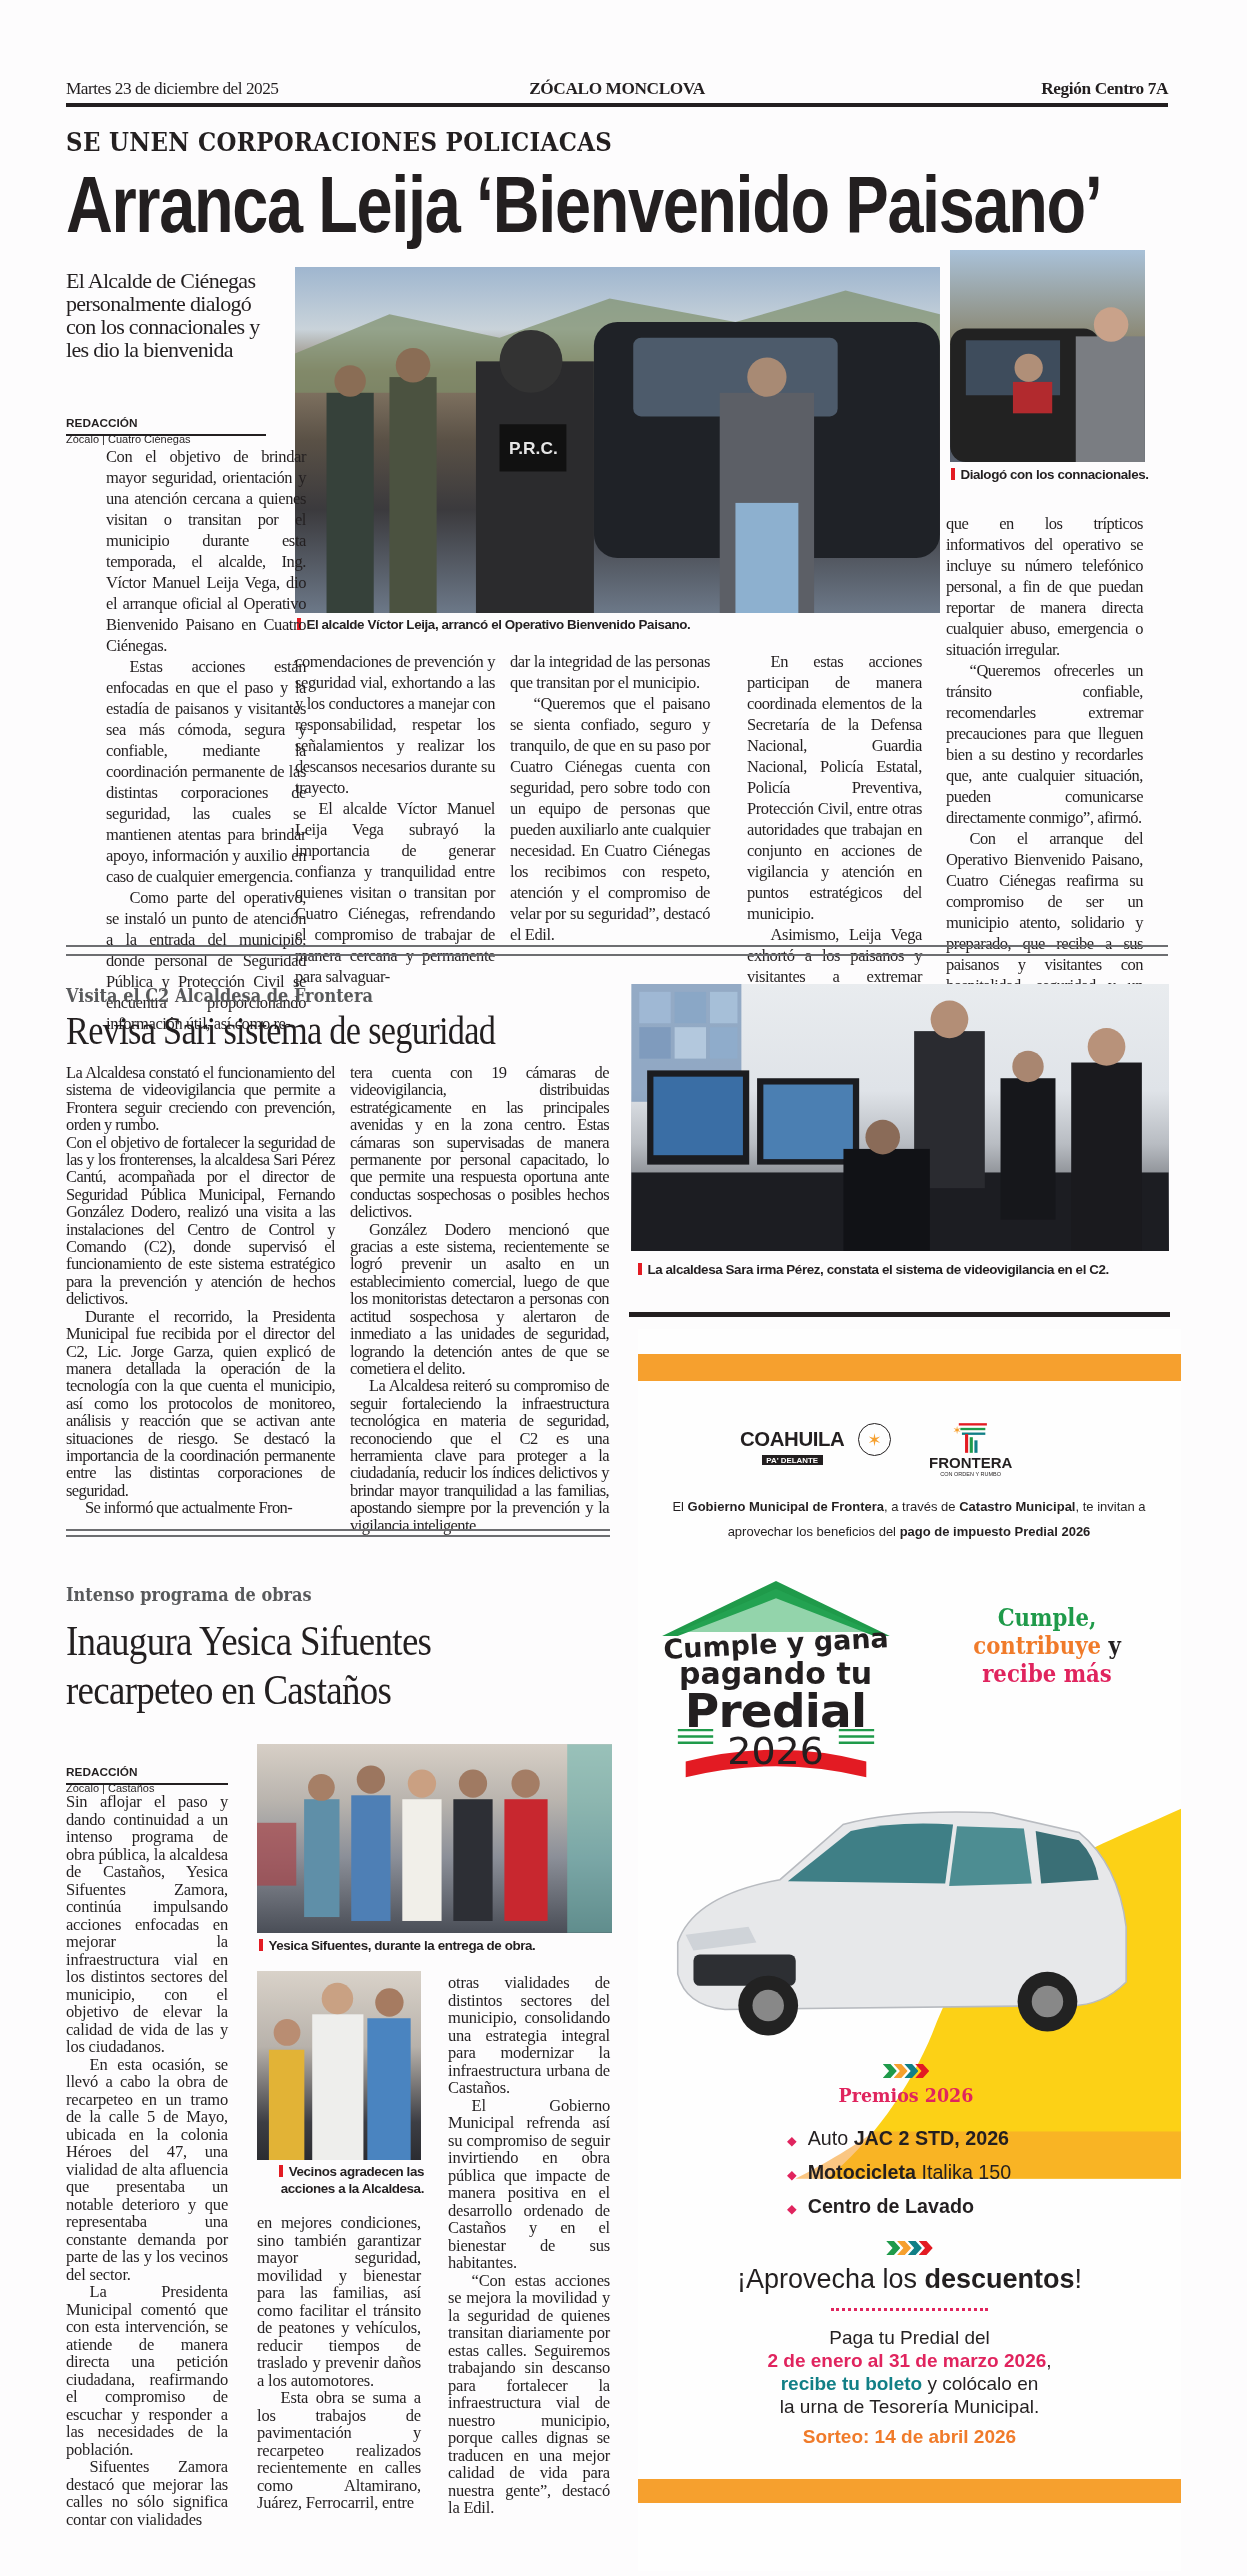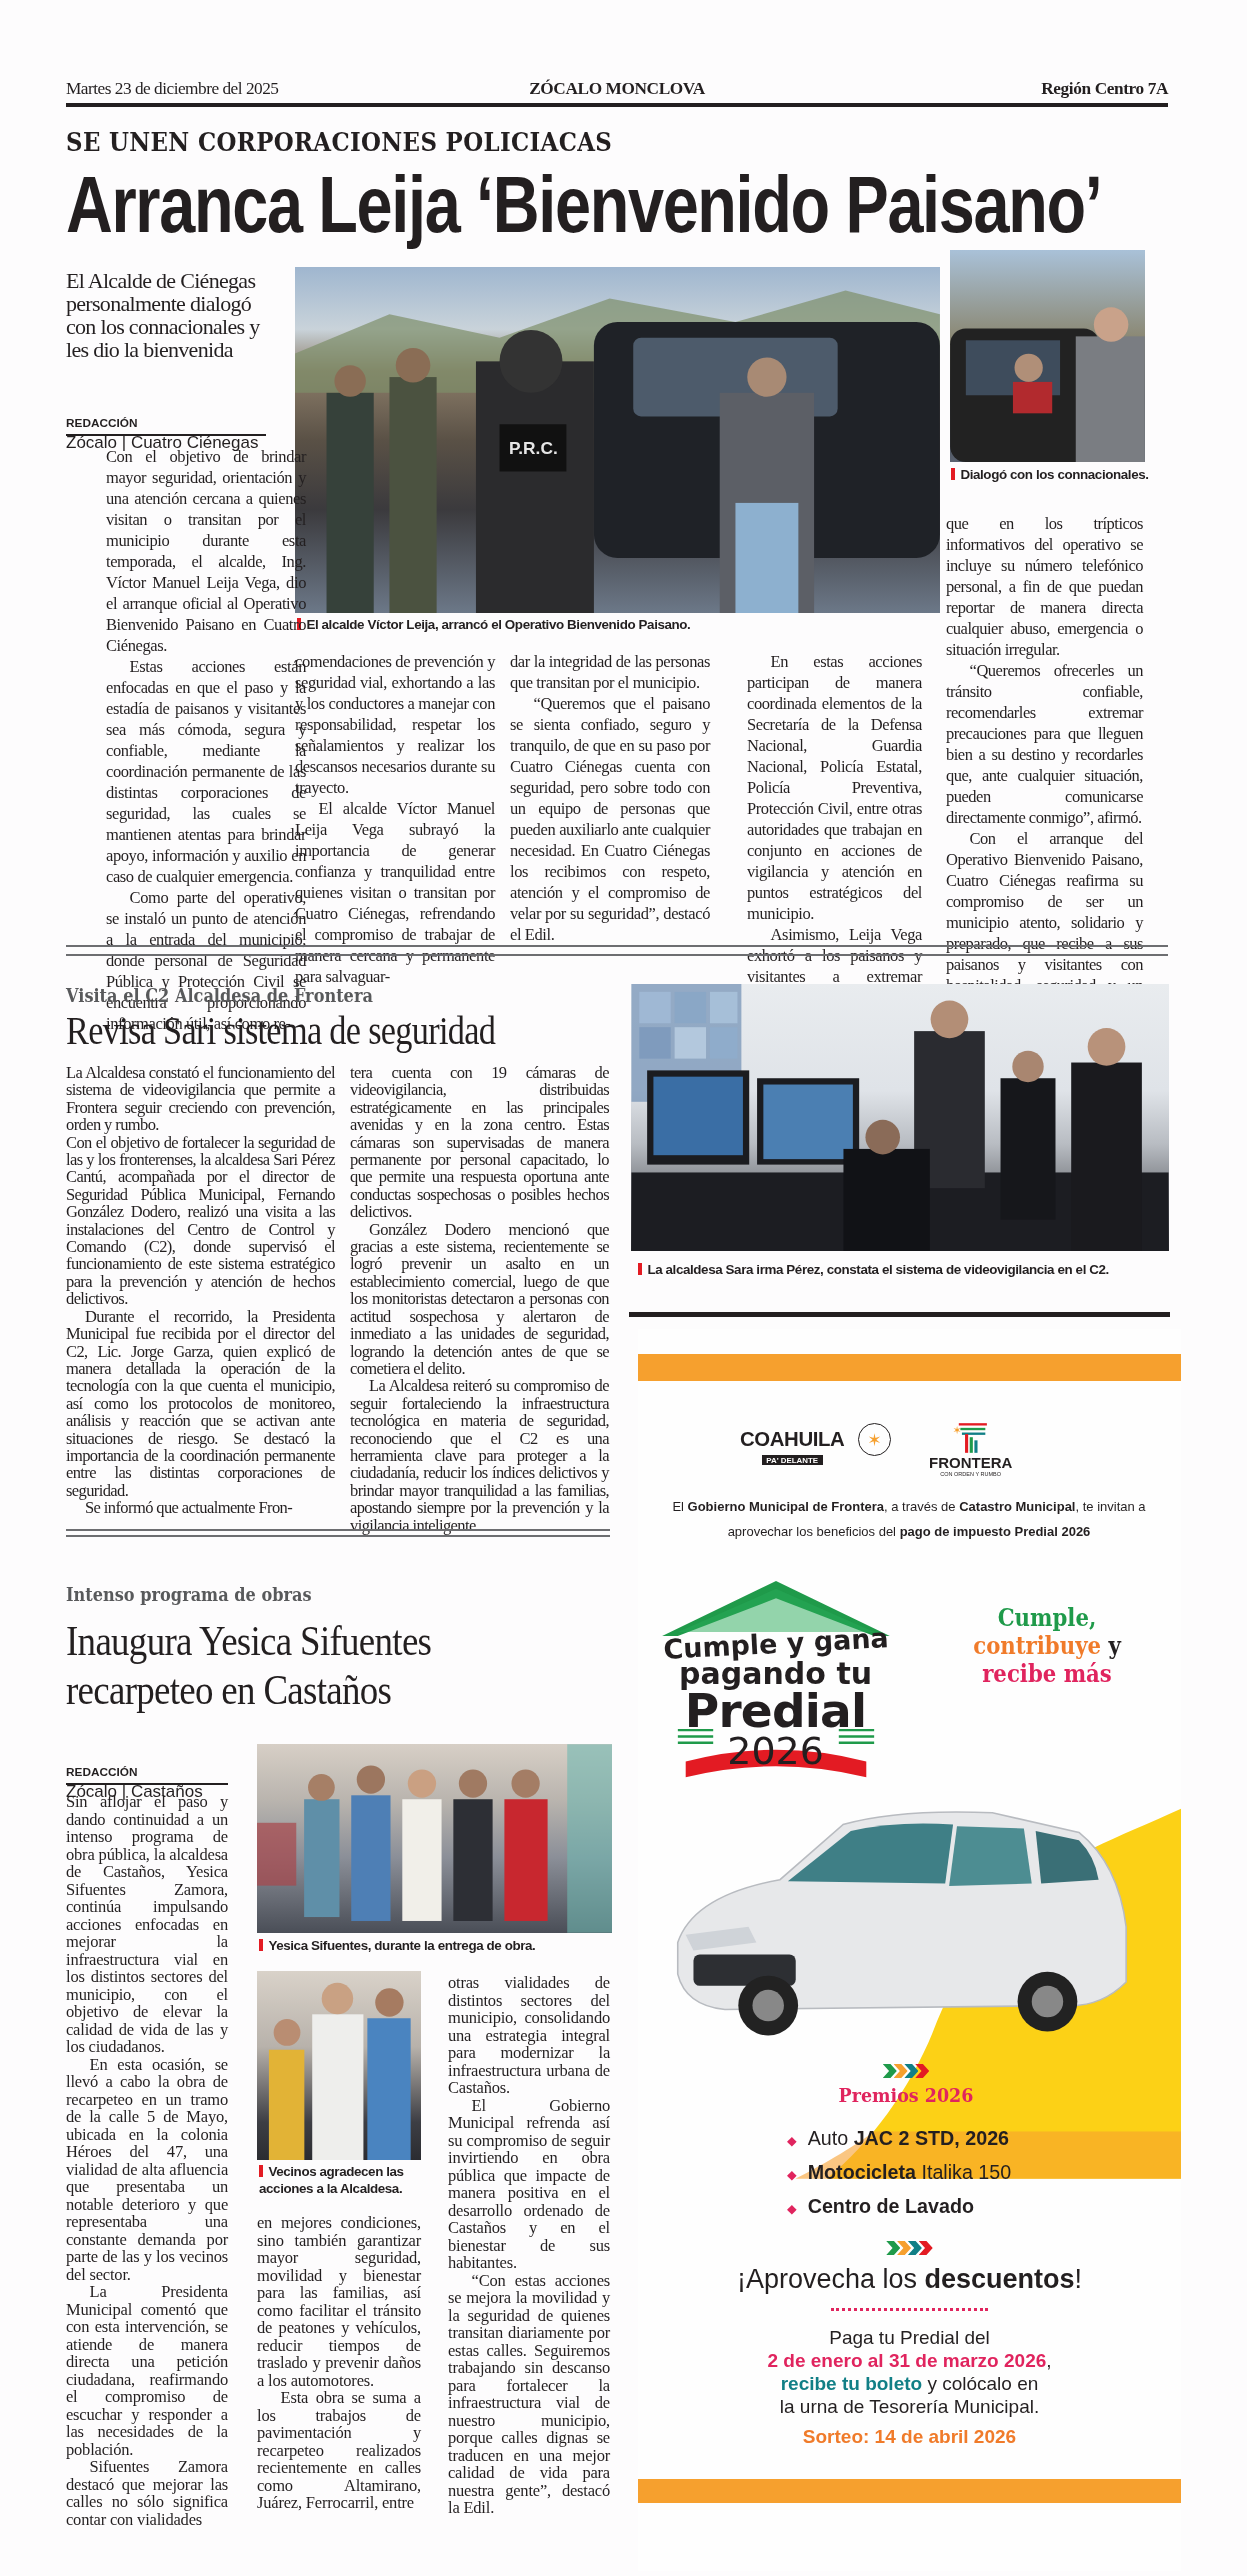--- a/index.html
+++ b/index.html
@@ -13,24 +13,24 @@
   #folio { left: 66px; top: 79px; width: 1102px; height: 23.6px; font-family: "Liberation Serif", serif; font-size: 17.3px; }
   #folio .left { position: absolute; left: 0; top: 0; letter-spacing: -0.5px; }
   #folio .center { position: absolute; left: 0; right: 0; text-align: center; font-weight: bold; letter-spacing: -0.4px; }
   #folio .right { position: absolute; right: 0; top: 0; font-weight: bold; letter-spacing: -0.4px; }
   #folio-rule { left: 66px; top: 103px; width: 1102px; height: 3.9px; background: #231f20; }
   #kicker1 { left: 66px; top: 127px; font-family: "DejaVu Serif", serif; font-weight: bold; font-size: 26px; letter-spacing: 0.4px; transform: scaleX(0.88); transform-origin: left top; }
   #headline1 { left: 66px; top: 165px; font-family: "Liberation Sans", sans-serif; font-weight: bold; font-size: 79px; letter-spacing: -1.6px; transform: scaleX(0.82); transform-origin: left top; white-space: nowrap; line-height: 1; }
   #deck1 { left: 66px; top: 269px; width: 212px; font-family: "Liberation Serif", serif; font-size: 22px; line-height: 23px; letter-spacing: -0.7px; }
   .byline { font-family: "Liberation Sans", sans-serif; font-size: 11.8px; margin-top: 26px; }
   .byline .who { font-weight: bold; }
-  .byline .where { font-family: "Liberation Sans", sans-serif; font-size: 17px; }
+  .byline .where { font-family: "Liberation Sans", sans-serif; font-size: 11px; }
   .byline-rule { height: 1.6px; background: #231f20; }
   .photo { position: absolute; overflow: hidden; }
-  .caption { font-family: "Liberation Sans", sans-serif; font-weight: bold; font-size: 13.4px; letter-spacing: -0.4px; color: #231f20; }
+  .caption { font-family: "Liberation Sans", sans-serif; font-weight: bold; font-size: 13.4px; letter-spacing: -0.4px; color: #231f20; text-align: right; }
   .caption .bar { display: inline-block; width: 3.9px; height: 11.8px; background: #e31b23; margin-right: 5.5px; vertical-align: -0.8px; }
   .double-rule { height: 2.4px; background: #6d6e71; }
   .kicker2 { font-family: "DejaVu Serif", serif; font-weight: bold; font-size: 19px; color: #58595b; transform: scaleX(0.85); transform-origin: left top; white-space: nowrap; }
   .headline2 { font-family: "Liberation Serif", serif; font-size: 39px; line-height: 1.08; letter-spacing: -0.8px; transform: scaleX(0.88); transform-origin: left top; white-space: nowrap; }
   .cond-text { font-family: "Liberation Serif", serif; font-size: 16.5px; line-height: 17.4px; text-align: justify; letter-spacing: -0.6px; }
   .cond-text p { margin: 0; text-indent: 19px; }
   .cond-text p.first { text-indent: 0; }
   
   #ad { left: 638px; top: 1329px; width: 543px; height: 1242px; background: #fefefe; }
   .ad-bar { position: absolute; left: 0; width: 543px; background: #f6a02e; }

